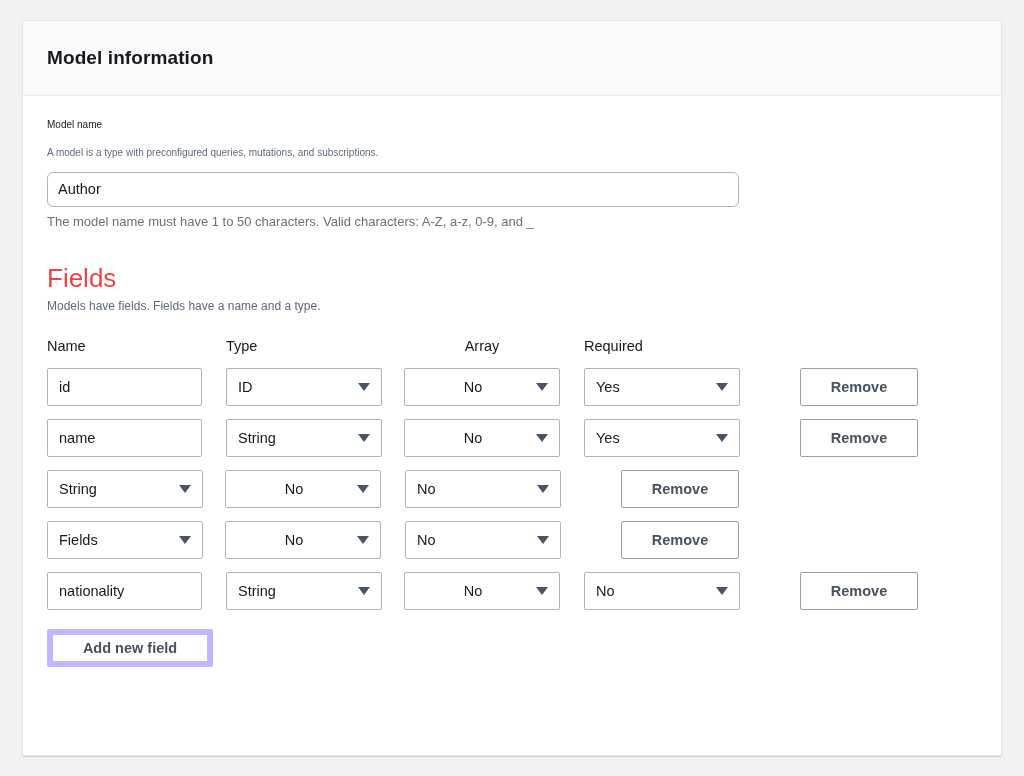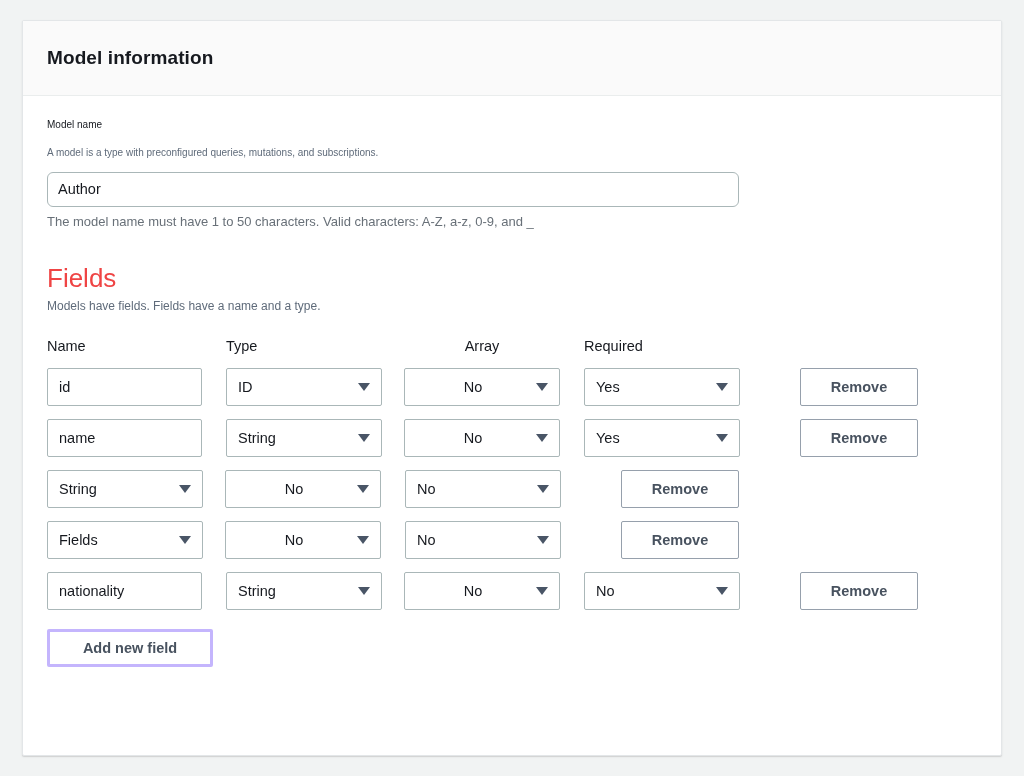--- a/index.html
+++ b/index.html
@@ -159,21 +159,21 @@
     font-size: 14.5px;
     font-weight: bold;
     color: #48525f;
     cursor: pointer;
   }
 
   .btn-add {
     margin-top: 19px;
     min-width: 166px;
     height: 38px;
-    border: 3px solid #c4b5fd;
+    border: 6px solid #c4b5fd;
   }
 </style>
 </head>
 <body>
 
 <div class="card">
 
   <div class="card-header">
     <div class="card-title">Model information</div>
   </div>

